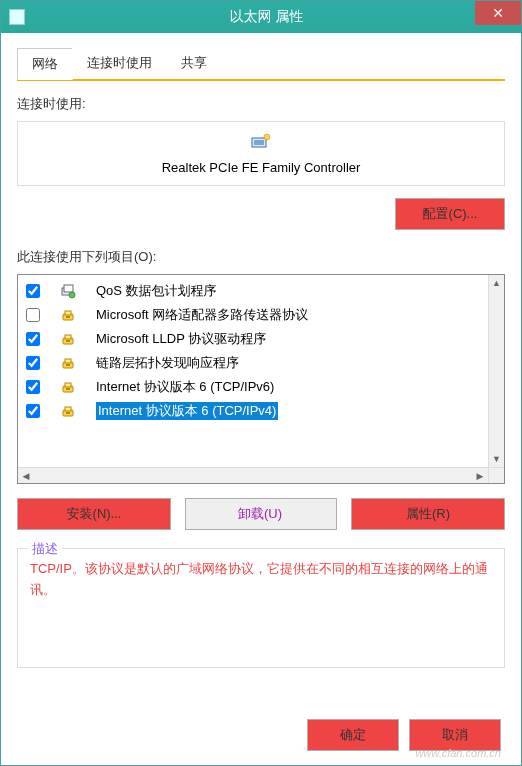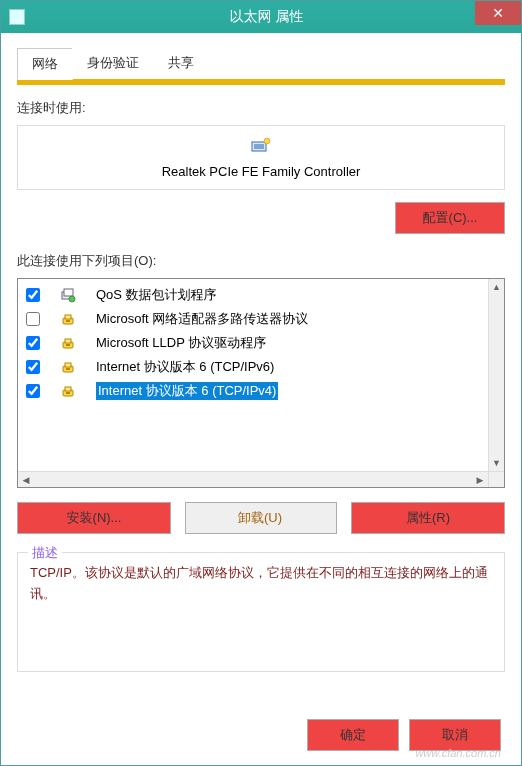--- a/index.html
+++ b/index.html
@@ -3,49 +3,49 @@
 <meta charset="utf-8">
 <style>
   * { box-sizing: border-box; font-family: "Microsoft YaHei", "Segoe UI", sans-serif; }
   body { margin: 0; padding: 0; background: #fff; }
   .window { width: 522px; height: 766px; border: 1px solid #4aa0a0; background: #fff; position: relative; }
   .titlebar { height: 32px; background: linear-gradient(#2eaea3, #2ba89c); display: flex; align-items: center; padding-left: 8px; color: #fff; }
   .titlebar .icon { width: 16px; height: 16px; background: #dff; border: 1px solid #9cc; margin-right: 8px; }
   .titlebar .title { flex: 1; text-align: center; font-size: 14px; padding-right:21px; }
   .close-btn { width: 46px; height: 24px; background: #c75050; color: #fff; display: flex; align-items: center; justify-content: center; position: absolute; right: 0; top: 0; font-size: 14px; }
   .content { padding: 14px 16px 10px 16px; }
-  .tabs { display: flex; border-bottom: 6px solid #eab308; margin-bottom: 14px; }
+  .tabs { display: flex; border-bottom: 2px solid #eab308; margin-bottom: 14px; }
   .tab { padding: 6px 14px; font-size: 13px; border: 1px solid #ccc; border-bottom: none; margin-right: -1px; background: #fff; position: relative; top: 1px; color:#333;}
   .tab.active { background: #fff; border-bottom: 1px solid #fff; }
   .tab:not(.active){ background:#fff; border:1px solid transparent; border-bottom:none; top:0; color:#333;}
   .label { font-size: 13px; color: #333; margin-bottom: 8px; }
   .adapter-box { border: 1px solid #ddd; padding: 10px 12px; display: flex; align-items: center; gap: 10px; margin-bottom: 12px; flex-direction: column; }
   .adapter-icon { width: 20px; height: 18px; }
   .adapter-name { font-size: 13px; }
   .row-right { display: flex; justify-content: flex-end; margin-bottom: 18px; }
   .win-btn { min-width: 110px; padding: 6px 14px; font-size: 13px; background: #ef4444; border: 1px solid #adadad; color: #333; text-align:center; }
-  .win-btn:disabled, .win-btn.disabled { color: #a16207; background:#efefef;padding-left:12px; }
+  .win-btn:disabled, .win-btn.disabled { color: #a21caf; background:#efefef;padding-left:12px; }
   .listbox-wrap { border: 1px solid #888; height: 210px; position: relative; margin-bottom: 14px; overflow:hidden;}
   .listbox { position:absolute; top:0; left:0; right:16px; bottom:16px; overflow:hidden; padding:4px 2px;}
   .vscroll { position: absolute; right: 0; top: 0; bottom: 16px; width: 16px; background: #f0f0f0; border-left: 1px solid #ddd; display:flex; flex-direction:column;}
   .vscroll .arrow{height:16px; display:flex;align-items:center;justify-content:center;font-size:9px;color:#666;}
   .vscroll .track{flex:1;}
   .hscroll { position: absolute; left: 0; right: 16px; bottom: 0; height: 16px; background: #f0f0f0; border-top: 1px solid #ddd; display:flex;}
   .hscroll .arrow{width:16px;display:flex;align-items:center;justify-content:center;font-size:9px;color:#666;}
   .hscroll .track{flex:1;}
   .corner{position:absolute;right:0;bottom:0;width:16px;height:16px;background:#f0f0f0;border-left:1px solid #ddd;border-top:1px solid #ddd;}
   .list-item { display: flex; align-items: center; padding: 3px 6px; font-size: 13px; gap: 20px; white-space: nowrap;}
   .list-item input[type=checkbox]{width:14px;height:14px;margin:0;}
   .item-icon{width:16px;height:16px;display:flex;align-items:center;justify-content:center;}
   .item-label.selected{background:#0a84d8;color:#fff;padding:0 2px;}
   .btn-row{display:flex;gap:14px;margin-bottom:18px;border-radius:10px;}
   .btn-row .win-btn{flex:1;}
   .desc-group{border:1px solid #ddd;padding:10px 12px 28px 12px;position:relative;margin-bottom:10px; min-height:120px;}
   .desc-group .legend{position:absolute;top:-9px;left:10px;background:#fff;padding:0 4px;font-size:13px;color:#8b5cf6;}
-  .desc-text{font-size:13px;color:#7f1d1d;line-height:1.6;}
+  .desc-text{font-size:13px;color:#ef4444;line-height:1.6;}
   .footer{position:absolute;bottom:14px;right:20px;display:flex;gap:10px;}
   .footer .win-btn{min-width:92px;}
   .watermark{position:absolute;bottom:6px;right:20px;font-size:11px;color:#ccc;font-style:italic;pointer-events:none;}
   svg{display:block;}
 </style>
 </head>
 <body>
 
 <div class="window">
 
@@ -54,21 +54,21 @@
     <div class="title">以太网 属性</div>
     <div class="close-btn">
       <span>✕</span>
     </div>
   </div>
 
   <div class="content">
 
     <div class="tabs">
       <div class="tab active"><span>网络</span></div>
-      <div class="tab"><span>身份验证</span></div>
+      <div class="tab"><span>连接时使用</span></div>
       <div class="tab"><span>共享</span></div>
     </div>
 
     <div class="label">连接时使用:</div>
 
     <div class="adapter-box">
       <span class="adapter-icon">
         <svg width="20" height="18" viewBox="0 0 20 18">
           <rect x="1" y="6" width="14" height="9" fill="#dce8f6" stroke="#4a6" stroke-width="0"></rect>
           <rect x="1" y="6" width="14" height="9" fill="none" stroke="#3a6fa0" stroke-width="1"></rect>
@@ -122,20 +122,31 @@
           </div>
           <div class="list-item">
             <input type="checkbox" checked="" style="">
             <span class="item-icon">
               <svg width="16" height="16" viewBox="0 0 16 16">
                 <rect x="3" y="7" width="10" height="6" rx="1" fill="#ffd34d" stroke="#b38a00" stroke-width="1"></rect>
                 <rect x="5" y="4" width="6" height="4" fill="#ffe789" stroke="#b38a00" stroke-width="1"></rect>
                 <rect x="6" y="9" width="4" height="2" fill="#b38a00"></rect>
               </svg>
             </span>
+            <span class="item-label">链路层拓扑发现响应程序</span>
+          </div>
+          <div class="list-item">
+            <input type="checkbox" checked="" style="">
+            <span class="item-icon">
+              <svg width="16" height="16" viewBox="0 0 16 16">
+                <rect x="3" y="7" width="10" height="6" rx="1" fill="#ffd34d" stroke="#b38a00" stroke-width="1"></rect>
+                <rect x="5" y="4" width="6" height="4" fill="#ffe789" stroke="#b38a00" stroke-width="1"></rect>
+                <rect x="6" y="9" width="4" height="2" fill="#b38a00"></rect>
+              </svg>
+            </span>
             <span class="item-label">Internet 协议版本 6 (TCP/IPv6)</span>
           </div>
           <div class="list-item">
             <input type="checkbox" checked="" style="">
             <span class="item-icon">
               <svg width="16" height="16" viewBox="0 0 16 16">
                 <rect x="3" y="7" width="10" height="6" rx="1" fill="#ffd34d" stroke="#b38a00" stroke-width="1"></rect>
                 <rect x="5" y="4" width="6" height="4" fill="#ffe789" stroke="#b38a00" stroke-width="1"></rect>
                 <rect x="6" y="9" width="4" height="2" fill="#b38a00"></rect>
               </svg>

